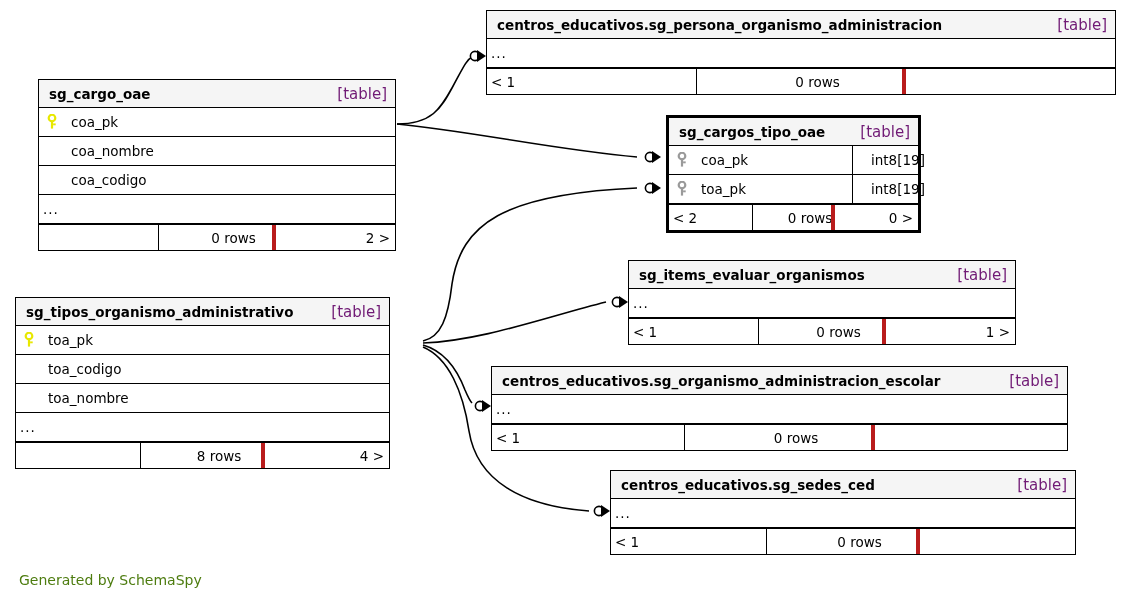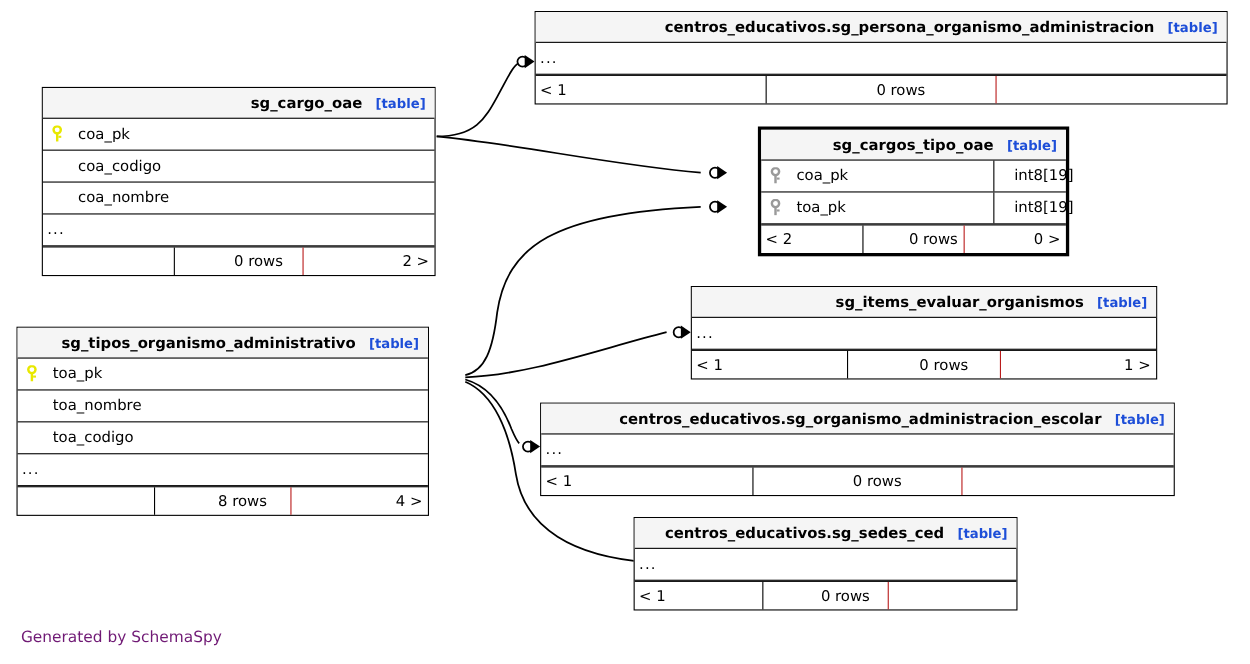--- a/index.html
+++ b/index.html
@@ -43,27 +43,26 @@
     border-bottom: 1px solid #000000;
     height: 28px;
     display: flex;
     align-items: center;
     padding: 0 8px 0 10px;
     box-sizing: border-box;
     font-weight: bold;
     font-size: 13.5px;
     color: #000000;
     white-space: nowrap;
-    text-align: right;
   }
   .t-title { flex: 1 1 auto; }
   .t-kind {
-    font-weight: bold;
-    font-size: 12px;
-    color: #1d4ed8;
+    font-weight: normal;
+    font-size: 15px;
+    color: #701a75;
     margin-left: 12px;
   }
   .t-row {
     height: 29px;
     border-bottom: 1px solid #000000;
     display: flex;
     align-items: center;
     box-sizing: border-box;
     font-size: 13.5px;
     color: #000000;
@@ -115,35 +114,35 @@
     white-space: nowrap;
   }
   .f-left {
     flex: 1 1 33.33%;
     padding-left: 4px;
     justify-content: flex-start;
   }
   .f-mid {
     flex: 1 1 33.33%;
     border-left: 1px solid #000000;
-    border-right: 1px solid #b91c1c;
+    border-right: 4px solid #b91c1c;
     justify-content: center;
     padding-left: 36px;
   }
   .f-right {
     flex: 1 1 33.33%;
     padding-right: 5px;
     justify-content: flex-end;
   }
   .footer-note {
     position: absolute;
     left: 19px;
     top: 572px;
     font-size: 14px;
-    color: #701a75;
+    color: #4d7c0f;
     z-index: 2;
   }
   .key-icon { display: block; }
 </style>
 </head>
 <body>
 
 <div id="canvas">
 
   <svg class="edges" viewBox="0 0 1136 604">
@@ -182,25 +181,25 @@
             <svg class="key-icon" width="12" height="16" viewBox="0 0 12 16">
               <circle cx="6" cy="4" r="3.3" fill="none" stroke="#e8e800" stroke-width="2.2"></circle>
               <rect x="4.9" y="6.4" width="2.2" height="8.2" fill="#e8e800"></rect>
               <rect x="7.1" y="9.4" width="2.6" height="1.9" fill="#e8e800"></rect>
             </svg>
           </span>
           <span class="colname">coa_pk</span>
         </div>
         <div class="t-row">
           <span class="keyslot"></span>
+          <span class="colname">coa_nombre</span>
+        </div>
+        <div class="t-row">
+          <span class="keyslot"></span>
           <span class="colname">coa_codigo</span>
-        </div>
-        <div class="t-row">
-          <span class="keyslot"></span>
-          <span class="colname">coa_nombre</span>
         </div>
         <div class="t-row ellipsis">
           <span class="colname">...</span>
         </div>
         <div class="t-footer">
           <div class="f-left"></div>
           <div class="f-mid">0 rows</div>
           <div class="f-right">2 &gt;</div>
         </div>
       </div>
@@ -214,25 +213,25 @@
             <svg class="key-icon" width="12" height="16" viewBox="0 0 12 16">
               <circle cx="6" cy="4" r="3.3" fill="none" stroke="#e8e800" stroke-width="2.2"></circle>
               <rect x="4.9" y="6.4" width="2.2" height="8.2" fill="#e8e800"></rect>
               <rect x="7.1" y="9.4" width="2.6" height="1.9" fill="#e8e800"></rect>
             </svg>
           </span>
           <span class="colname">toa_pk</span>
         </div>
         <div class="t-row">
           <span class="keyslot"></span>
+          <span class="colname">toa_codigo</span>
+        </div>
+        <div class="t-row">
+          <span class="keyslot"></span>
           <span class="colname">toa_nombre</span>
-        </div>
-        <div class="t-row">
-          <span class="keyslot"></span>
-          <span class="colname">toa_codigo</span>
         </div>
         <div class="t-row ellipsis">
           <span class="colname">...</span>
         </div>
         <div class="t-footer">
           <div class="f-left"></div>
           <div class="f-mid">8 rows</div>
           <div class="f-right">4 &gt;</div>
         </div>
       </div>
@@ -243,21 +242,21 @@
         </div>
         <div class="t-row ellipsis">
           <span class="colname">...</span>
         </div>
         <div class="t-footer">
           <div class="f-left">&lt; 1</div>
           <div class="f-mid">0 rows</div>
           <div class="f-right"></div>
         </div>
       </div>
-      <div class="table-node highlight" style="left: 689px; top: 115px; width: 283px;">
+      <div class="table-node highlight" style="left: 666px; top: 115px; width: 255px;">
         <div class="t-header">
           <span class="t-title">sg_cargos_tipo_oae</span>
           <span class="t-kind">[table]</span>
         </div>
         <div class="t-row">
           <span class="keyslot">
             <svg class="key-icon" width="12" height="16" viewBox="0 0 12 16">
               <circle cx="6" cy="4" r="3.3" fill="none" stroke="#9a9a9a" stroke-width="2.2"></circle>
               <rect x="4.9" y="6.4" width="2.2" height="8.2" fill="#9a9a9a"></rect>
               <rect x="7.1" y="9.4" width="2.6" height="1.9" fill="#9a9a9a"></rect>
@@ -276,21 +275,21 @@
           </span>
           <span class="colname">toa_pk</span>
           <span class="coltype">int8[19]</span>
         </div>
         <div class="t-footer">
           <div class="f-left">&lt; 2</div>
           <div class="f-mid">0 rows</div>
           <div class="f-right">0 &gt;</div>
         </div>
       </div>
-      <div class="table-node" style="left: 628px; top: 260px; width: 424px;">
+      <div class="table-node" style="left: 628px; top: 260px; width: 388px;">
         <div class="t-header">
           <span class="t-title">sg_items_evaluar_organismos</span>
           <span class="t-kind">[table]</span>
         </div>
         <div class="t-row ellipsis">
           <span class="colname">...</span>
         </div>
         <div class="t-footer">
           <div class="f-left">&lt; 1</div>
           <div class="f-mid">0 rows</div>
@@ -304,21 +303,21 @@
         </div>
         <div class="t-row ellipsis">
           <span class="colname">...</span>
         </div>
         <div class="t-footer">
           <div class="f-left">&lt; 1</div>
           <div class="f-mid">0 rows</div>
           <div class="f-right"></div>
         </div>
       </div>
-      <div class="table-node" style="left: 576px; top: 470px; width: 349px;">
+      <div class="table-node" style="left: 610px; top: 470px; width: 466px;">
         <div class="t-header">
           <span class="t-title">centros_educativos.sg_sedes_ced</span>
           <span class="t-kind">[table]</span>
         </div>
         <div class="t-row ellipsis">
           <span class="colname">...</span>
         </div>
         <div class="t-footer">
           <div class="f-left">&lt; 1</div>
           <div class="f-mid">0 rows</div>

